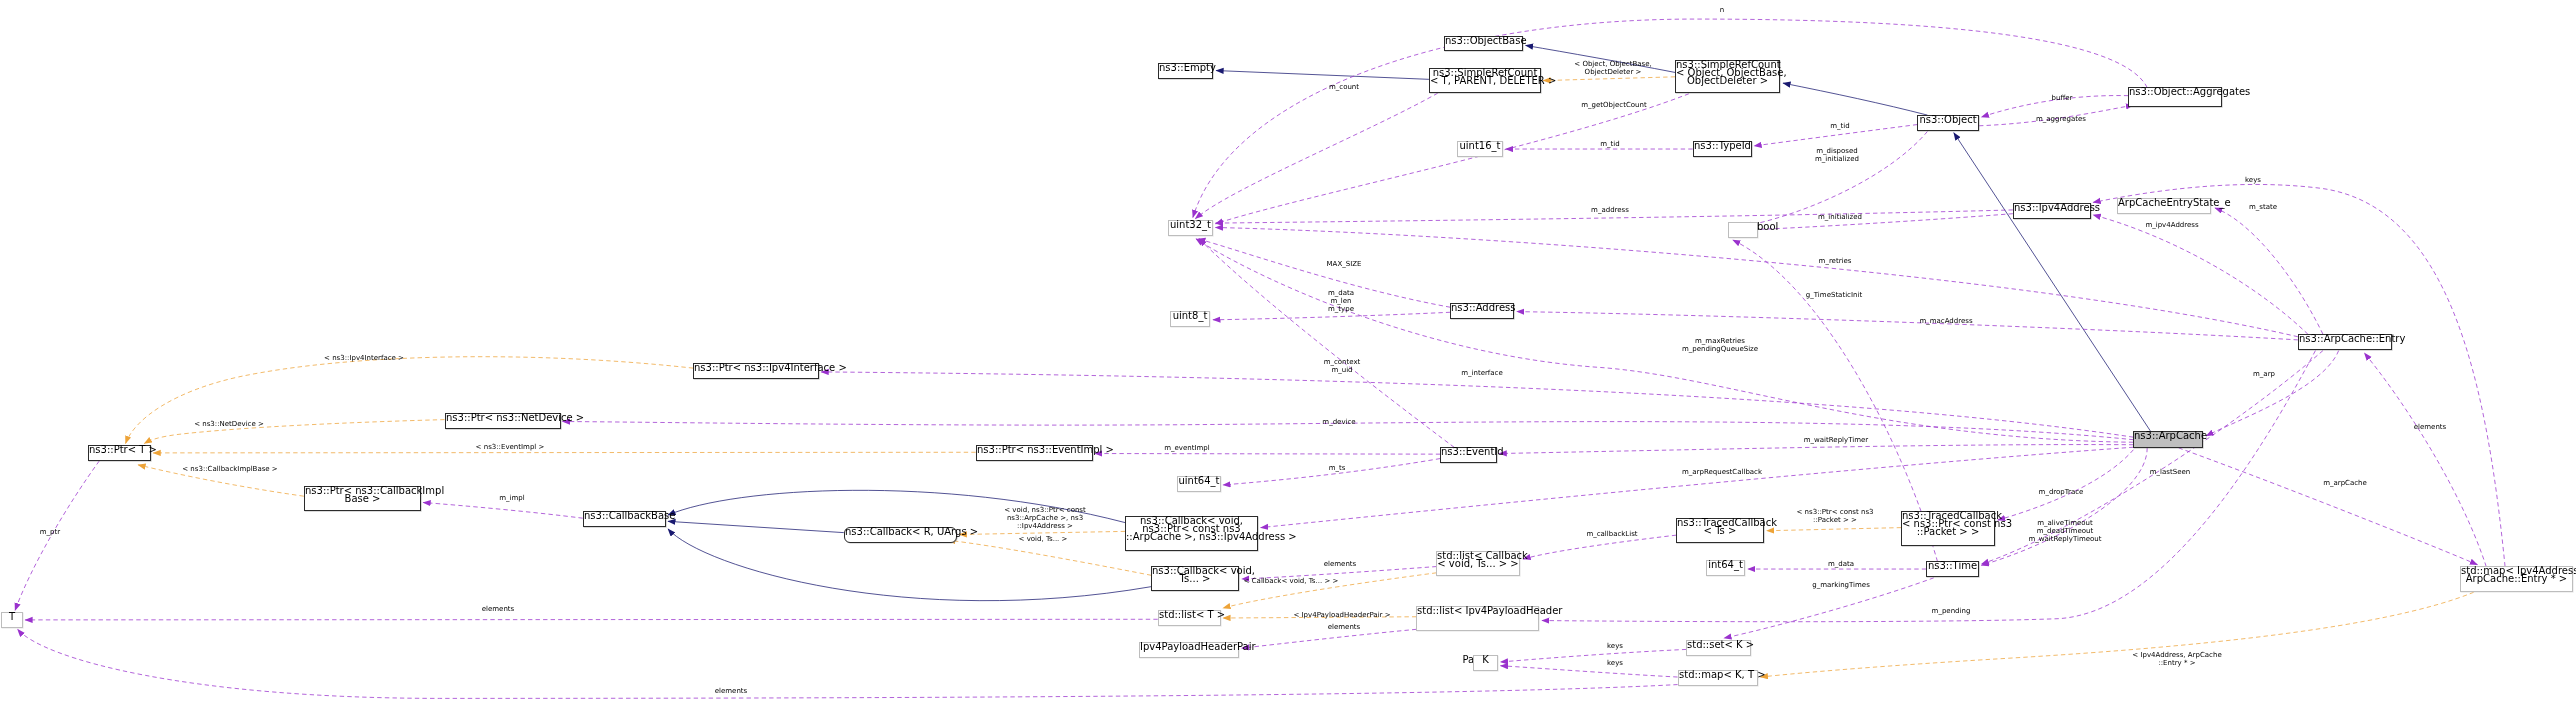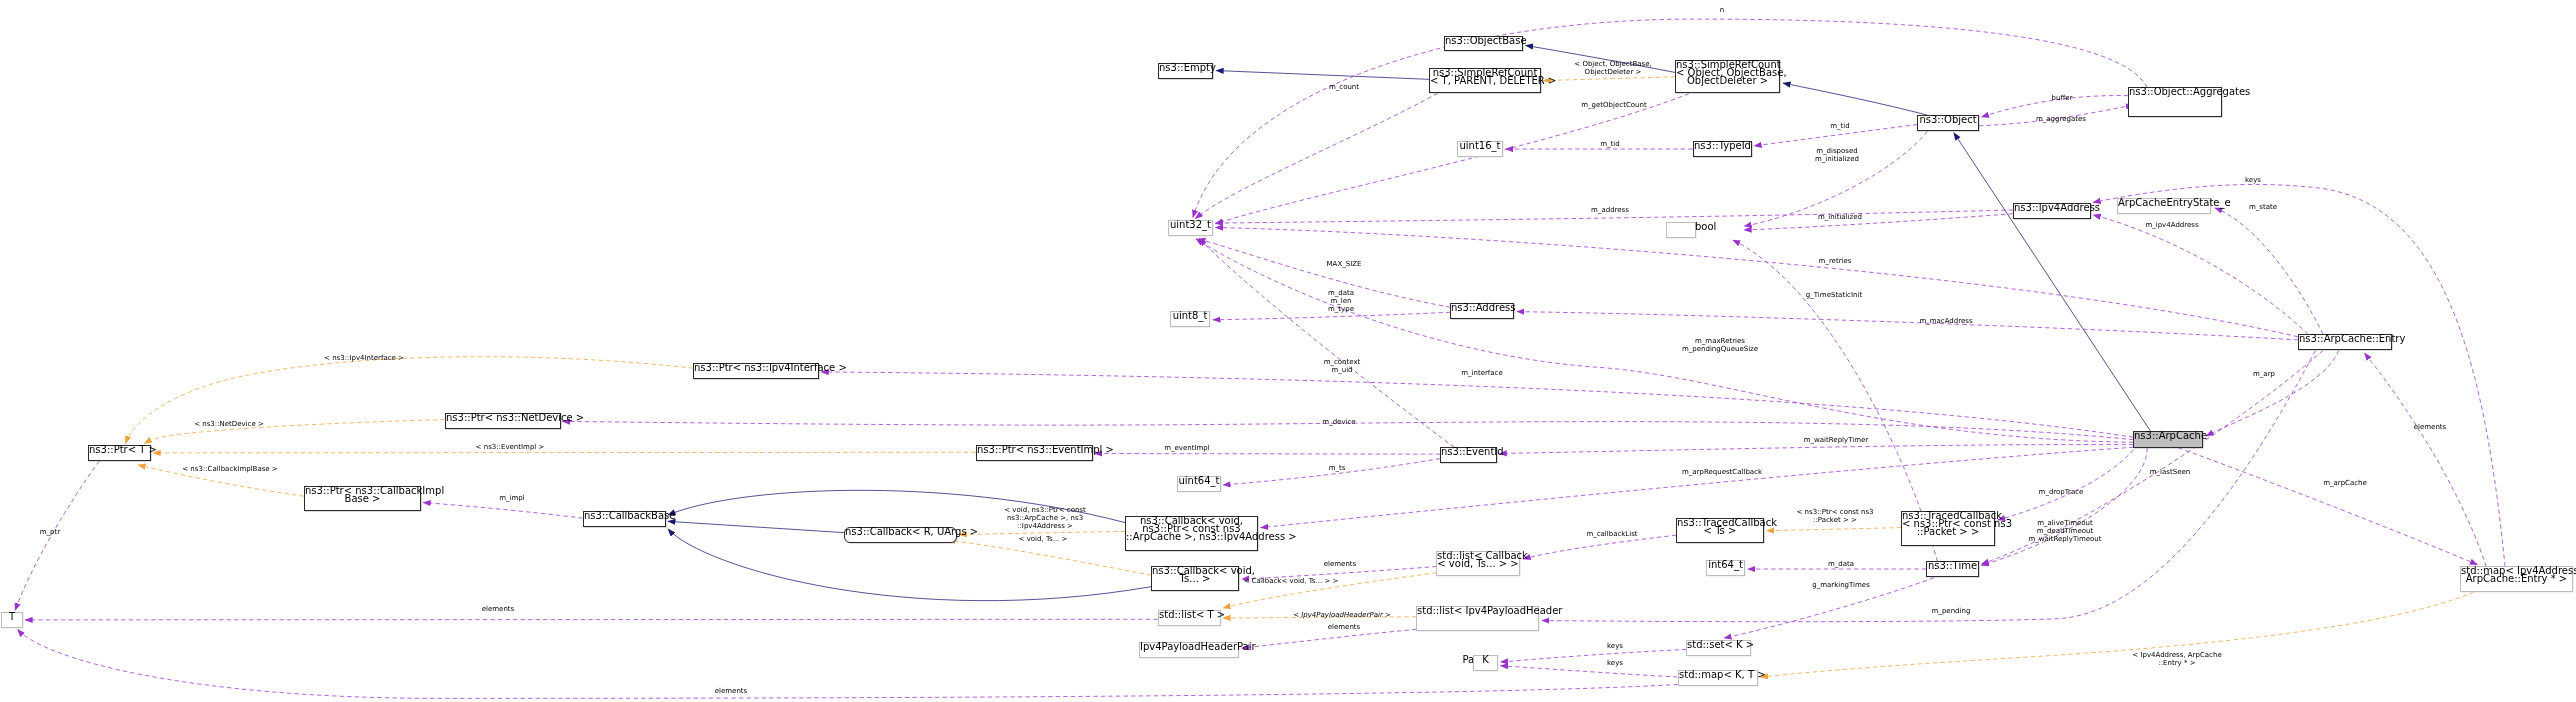--- a/index.html
+++ b/index.html
@@ -112,33 +112,33 @@
         <div>&lt; T, PARENT, DELETER &gt;</div>
       </div>
       <div class="node" style="left: 1675px; top: 60px; width: 105px; height: 33px;">
         <div>ns3::SimpleRefCount</div>
         <div>&lt; Object, ObjectBase,</div>
         <div>ObjectDeleter &gt;</div>
       </div>
       <div class="node" style="left: 1917px; top: 115px; width: 62px; height: 16.3px;">
         <div>ns3::Object</div>
       </div>
-      <div class="node" style="left: 2128px; top: 87px; width: 94px; height: 30px;">
+      <div class="node" style="left: 2128px; top: 87px; width: 94px; height: 20px;">
         <div>ns3::Object::Aggregates</div>
       </div>
       <div class="node plain" style="left: 1457px; top: 141px; width: 46px; height: 16.3px;">
         <div>uint16_t</div>
       </div>
       <div class="node" style="left: 1693px; top: 141px; width: 59px; height: 16.3px;">
         <div>ns3::TypeId</div>
       </div>
       <div class="node plain" style="left: 1168px; top: 220px; width: 45px; height: 16.3px;">
         <div>uint32_t</div>
       </div>
-      <div class="node plain" style="left: 1666px; top: 222px; width: 27px; height: 16.3px; padding-left: 28px;">
+      <div class="node plain" style="left: 1728px; top: 222px; width: 27px; height: 16.3px; padding-left: 28px;">
         <div>bool</div>
       </div>
       <div class="node" style="left: 2013px; top: 203px; width: 78px; height: 16.3px;">
         <div>ns3::Ipv4Address</div>
       </div>
       <div class="node plain" style="left: 2117px; top: 198px; width: 94px; height: 16.3px;">
         <div>ArpCacheEntryState_e</div>
       </div>
       <div class="node plain" style="left: 1170px; top: 311px; width: 40px; height: 16.3px;">
         <div>uint8_t</div>
@@ -399,21 +399,21 @@
       <div class="elabel" style="left: 1043px; top: 539px;">
         <div>&lt; void, Ts... &gt;</div>
       </div>
       <div class="elabel" style="left: 1835px; top: 516px;">
         <div>&lt; ns3::Ptr&lt; const ns3</div>
         <div>::Packet &gt; &gt;</div>
       </div>
       <div class="elabel" style="left: 1291px; top: 581px;">
         <div>&lt; Callback&lt; void, Ts... &gt; &gt;</div>
       </div>
-      <div class="elabel" style="left: 1342px; top: 615px; font-style: italic;">
+      <div class="elabel" style="left: 1342px; top: 615px;">
         <div>&lt; Ipv4PayloadHeaderPair &gt;</div>
       </div>
       <div class="elabel" style="left: 2177px; top: 659px;">
         <div>&lt; Ipv4Address, ArpCache</div>
         <div>::Entry * &gt;</div>
       </div>
     </div>
 </div>
 
 

